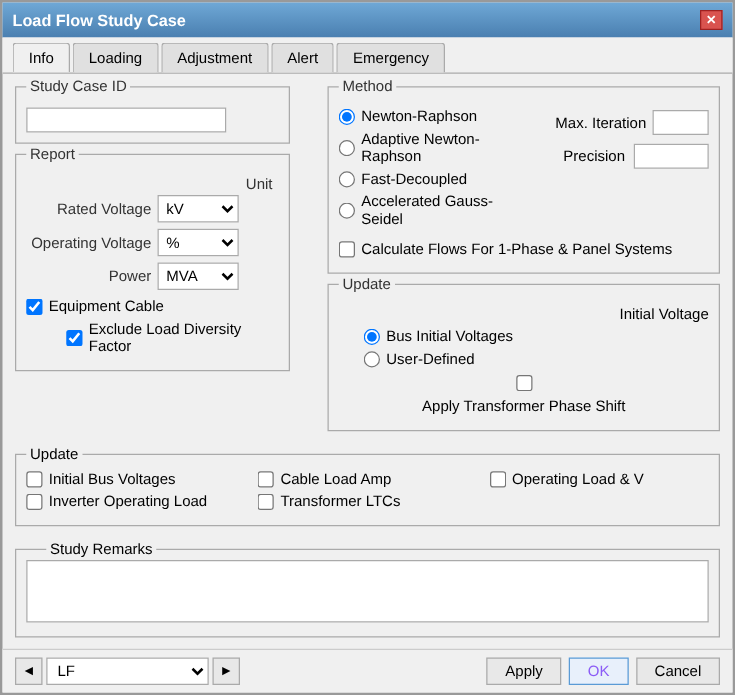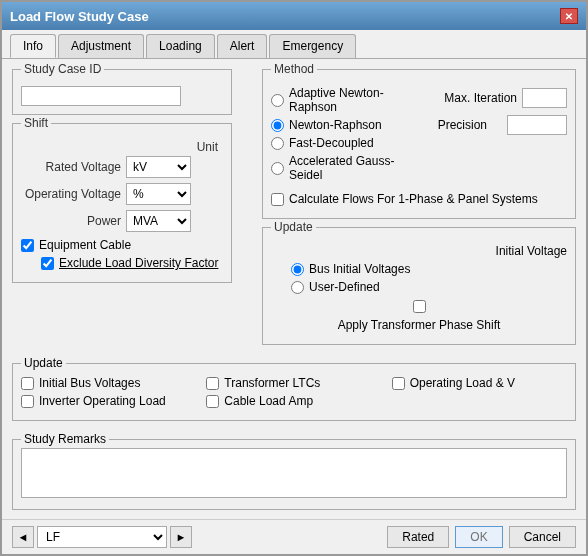--- a/index.html
+++ b/index.html
@@ -139,21 +139,21 @@
       display: flex;
       align-items: center;
       justify-content: flex-end;
       gap: 5px;
       margin-bottom: 3px;
     }
     .precision-row {
       display: flex;
       align-items: center;
       justify-content: flex-end;
-      gap: 20px;
+      gap: 7px;
     }
     .method-radios { flex: 1; }
     .unit-header {
       display: flex;
       justify-content: flex-end;
       padding-right: 5px;
       font-size: 12px;
       color: #333;
       margin-bottom: 2px;
     }
@@ -173,21 +173,21 @@
     }
     .study-remarks-group {
       border: 1px solid #aaa;
       padding: 8px;
       position: relative;
       margin-bottom: 8px;
     }
     .study-remarks-label {
       position: absolute;
       top: -8px;
-      left: 8px;
+      left: 24px;
       background: #f0f0f0;
       padding: 0 3px;
       font-size: 12px;
     }
     .remarks-textarea {
       width: 100%;
       height: 50px;
       border: 1px solid #aaa;
       resize: none;
       font-size: 12px;
@@ -233,62 +233,62 @@
       background: #e8e8e8;
       cursor: pointer;
       font-size: 12px;
     }
     .ok-btn {
       padding: 3px 14px;
       border: 1px solid #5b9bd5;
       background: #e8f0fb;
       cursor: pointer;
       font-size: 12px;
-      color: #737373;
+      color: #8b5cf6;
     }
     .indent { padding-left: 20px; }
     input[type="radio"] { margin: 0; }
     input[type="checkbox"] { margin: 0; }
-    .sub-checkbox { margin-left: 20px; text-decoration: underline; }
+    .sub-checkbox { margin-left: 32px; }
   </style>
 </head>
 <body>
 
 <div class="window">
 
   <div class="title-bar">
     <span>Load Flow Study Case</span>
     <div class="title-bar-controls">
       <div class="title-btn">✕</div>
     </div>
   </div>
 
   <div class="tab-bar">
     <div class="tab active">Info</div>
+    <div class="tab">Loading</div>
     <div class="tab">Adjustment</div>
-    <div class="tab">Loading</div>
     <div class="tab">Alert</div>
     <div class="tab">Emergency</div>
   </div>
 
   <div class="content">
     <div class="main-layout">
       <div class="top-section">
 
         <div class="left-panel">
 
           <div class="group-box">
             <span class="group-label">Study Case ID</span>
             <div style="margin-top:8px;">
               <input type="text" style="width: 160px;">
             </div>
           </div>
 
           <div class="group-box">
-            <span class="group-label">Shift</span>
+            <span class="group-label">Report</span>
             <div style="margin-top:8px;">
               <div class="unit-header">
                 <span>Unit</span>
               </div>
               <div class="field-row">
                 <span class="field-label" style="width:100px;">Rated Voltage</span>
                 <select style="width:65px;">
                   <option>kV</option>
                 </select>
               </div>
@@ -318,26 +318,26 @@
           </div>
         </div>
 
         <div class="right-panel">
 
           <div class="group-box">
             <span class="group-label">Method</span>
             <div style="margin-top:8px; display:flex; gap:10px;">
               <div class="method-radios">
                 <div class="radio-row">
+                  <input type="radio" name="method" checked="" style="">
+                  <span>Newton-Raphson</span>
+                </div>
+                <div class="radio-row">
                   <input type="radio" name="method" style="">
                   <span>Adaptive Newton-Raphson</span>
-                </div>
-                <div class="radio-row">
-                  <input type="radio" name="method" checked="" style="">
-                  <span>Newton-Raphson</span>
                 </div>
                 <div class="radio-row">
                   <input type="radio" name="method" style="">
                   <span>Fast-Decoupled</span>
                 </div>
                 <div class="radio-row">
                   <input type="radio" name="method" style="">
                   <span>Accelerated Gauss-Seidel</span>
                 </div>
               </div>
@@ -388,25 +388,25 @@
               <span>Initial Bus Voltages</span>
             </div>
             <div class="checkbox-row">
               <input type="checkbox" style="">
               <span>Inverter Operating Load</span>
             </div>
           </div>
           <div style="flex:1;">
             <div class="checkbox-row">
               <input type="checkbox" style="">
+              <span>Cable Load Amp</span>
+            </div>
+            <div class="checkbox-row">
+              <input type="checkbox" style="">
               <span>Transformer LTCs</span>
-            </div>
-            <div class="checkbox-row">
-              <input type="checkbox" style="">
-              <span>Cable Load Amp</span>
             </div>
           </div>
           <div style="flex:1;">
             <div class="checkbox-row">
               <input type="checkbox" style="">
               <span>Operating Load &amp; V</span>
             </div>
           </div>
         </div>
       </div>
@@ -420,18 +420,18 @@
 
   <div class="footer">
     <div class="footer-left">
       <div class="nav-btn">◄</div>
       <select class="footer-select">
         <option>LF</option>
       </select>
       <div class="nav-btn">►</div>
     </div>
     <div class="footer-right">
-      <button class="action-btn">Rated</button>
+      <button class="action-btn">Apply</button>
       <button class="ok-btn">OK</button>
       <button class="action-btn">Cancel</button>
     </div>
   </div>
 </div>
 
 </body></html>

